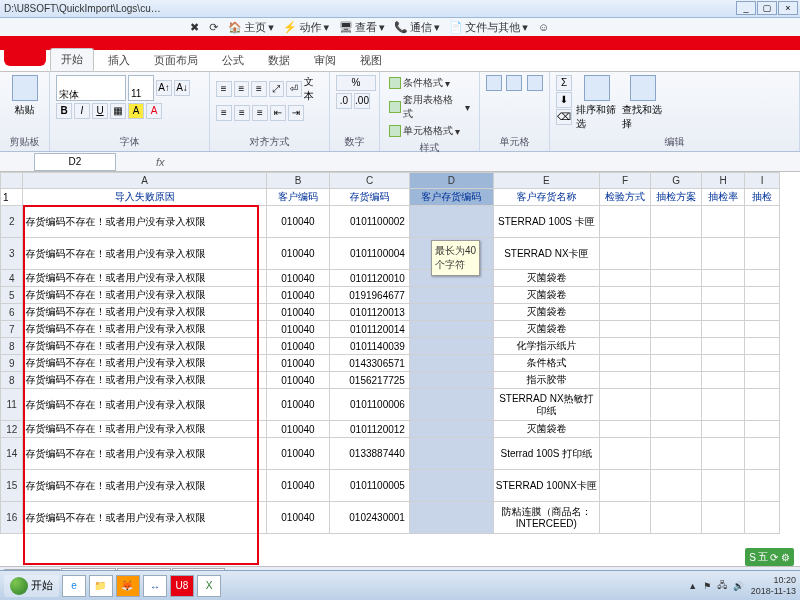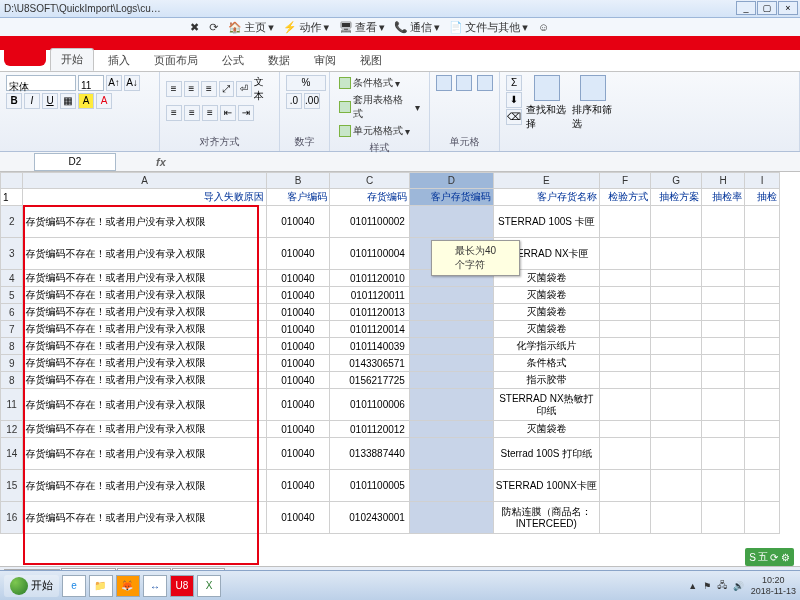--- a/index.html
+++ b/index.html
@@ -24,66 +24,66 @@
 .ribbon-tab.active { background: #f4f6f9; border: 1px solid #c4c4c4; border-bottom: 1px solid #f4f6f9; border-radius: 3px 3px 0 0; }
 .file-badge { position: absolute; left: 4px; top: 36px; width: 42px; height: 30px; background: #e60012; border-radius: 0 0 6px 6px; z-index: 5; }
 
 
 .ribbon { height: 80px; background: linear-gradient(#f7f9fc,#e9eef6); border-bottom: 1px solid #b0c0d8; display: flex; font-size: 10px; }
 .rgroup { border-right: 1px solid #cdd8e8; padding: 3px 6px 2px; display: flex; flex-direction: column; justify-content: space-between; }
 .rgroup-label { text-align: center; color: #556; font-size: 10px; margin-top: 2px; }
 .rg-content { display: flex; align-items: flex-start; gap: 4px; flex: 1; }
 .font-box { display: flex; flex-direction: column; gap: 2px; }
 .font-row { display: flex; gap: 2px; align-items: center; }
-.sel { height: 16px; border: 1px solid #abc; background: #fff; font-size: 10px; padding: 4px 2px; }
+.sel { height: 16px; border: 1px solid #abc; background: #fff; font-size: 10px; padding: 12px 2px; }
 .mini-btn { width: 16px; height: 16px; border: 1px solid #c4d0e0; background: #f0f4fa; font-size: 10px; text-align: center; line-height: 14px; }
 .rbtn { display: flex; align-items: center; gap: 2px; padding: 1px 3px; font-size: 10px; color: #333; }
 .rbtn .ic { width: 12px; height: 12px; background: #c8e6c9; border: 1px solid #7cb342; }
 .vert-btn { display: flex; flex-direction: column; align-items: center; width: 42px; font-size: 10px; }
 .vert-btn .ic2 { width: 26px; height: 26px; background: #dce9f9; border: 1px solid #8aa4c8; margin-bottom: 2px; }
 
 
 .formula-row { height: 20px; border-bottom: 1px solid #c0c0c0; display: flex; align-items: center; background: #f4f6f9; }
 .namebox { width: 82px; height: 18px; border: 1px solid #abc; background: #fff; margin-left: 34px; text-align: center; font-size: 10px; line-height: 16px; }
-.fx { margin-left: 40px; font-style: italic; color: #666; font-size: 11px; font-weight: bold; }
+.fx { margin-left: 40px; font-style: italic; color: #666; font-size: 11px; }
 
 
 .grid-wrap { position: relative; height: 394px; overflow: hidden; background: #fff; display: flex; }
 .grid { flex: 1; }
 table { border-collapse: collapse; table-layout: fixed; width: 780px; }
 th, td { border: 1px solid #d0d0d0; font-size: 10px; padding: 1px 2px; overflow: hidden; white-space: nowrap; text-overflow: clip; height: 16px; vertical-align: middle; }
 th { background: #e9eef6; font-weight: normal; color: #333; text-align: center; }
 .colhdr th { height: 16px; }
 .rownum { background: #e9eef6; text-align: center; width: 22px; color: #333; }
 .sel-col { background: #9db7d9 !important; }
-.hdr-row td { color: #003399; text-align: right; background: #fff; }
+.hdr-row td { color: #003399; text-align: center; background: #fff; }
 .hdr-row td:first-of-type { color: #000; text-align: left; }
 td.ca { text-align: center; }
 td.cb { text-align: right; padding-right: 4px; }
 td.dcol { background: #c8d4e8; }
 
 .red-box { position: absolute; border: 2px solid #e60012; pointer-events: none; }
 
 
-.tooltip { position: absolute; background: #ffffe1; border: 1px solid #999; padding: 3px 23px; font-size: 10px; color: #333; box-shadow: 1px 1px 2px rgba(0,0,0,.3); }
+.tooltip { position: absolute; background: #ffffe1; border: 1px solid #999; padding: 3px 3px; font-size: 10px; color: #333; box-shadow: 1px 1px 2px rgba(0,0,0,.3); }
 
 
 .sheetbar { height: 18px; background: #e9eef6; border-top: 1px solid #c0c0c0; display: flex; align-items: center; font-size: 10px; }
 .sheet-nav { display: flex; margin-left: 4px; }
 .sheet-nav div { width: 14px; height: 14px; border: 1px solid #aaa; background: #f4f4f4; text-align: center; line-height: 12px; font-size: 8px; }
 .sheet-tab { padding: 2px 10px; border: 1px solid #aaa; background: #fff; margin-left: 1px; border-bottom: none; }
 .sheet-tab.active { background: #fff; font-weight: bold; }
 
 
 .taskbar { position: absolute; bottom: 0; left: 0; right: 0; height: 30px; background: linear-gradient(#dfe9f5,#bcd0e8); border-top: 1px solid #8aa4c8; display: flex; align-items: center; padding: 0 4px; }
 .start { display: flex; align-items: center; gap: 3px; padding: 2px 6px; background: rgba(255,255,255,.3); border-radius: 3px; }
 .orb { width: 18px; height: 18px; border-radius: 50%; background: radial-gradient(circle at 30% 30%, #7ec850, #2a7a2a); }
 .task-ico { width: 24px; height: 22px; margin-left: 3px; border: 1px solid #9ab; background: #fff; display: flex; align-items: center; justify-content: center; font-size: 10px; }
 .tray { margin-left: auto; display: flex; align-items: center; gap: 6px; font-size: 9px; color: #333; }
-.clock { text-align: center; line-height: 11px; }
+.clock { text-align: right; line-height: 11px; }
 
 .ime-badge { position: absolute; right: 6px; bottom: 34px; background: #43a047; color: #fff; font-size: 10px; padding: 2px 4px; border-radius: 2px; display: flex; align-items: center; gap: 2px; }
 </style>
 </head>
 <body>
 
 <div class="titlebar">
   <span class="titlebar-path">D:\U8SOFT\QuickImport\Logs\cu…</span>
   <div class="win-controls">
     <div class="win-btn">_</div>
@@ -110,39 +110,49 @@
   <div class="ribbon-tab active">开始</div>
   <div class="ribbon-tab">插入</div>
   <div class="ribbon-tab">页面布局</div>
   <div class="ribbon-tab">公式</div>
   <div class="ribbon-tab">数据</div>
   <div class="ribbon-tab">审阅</div>
   <div class="ribbon-tab">视图</div>
 </div>
 
 <div class="ribbon">
+  <div class="rgroup" style="width:50px">
+    <div class="rg-content">
+        <div class="vert-btn">
+          <div class="ic2"></div>
+          <span>粘贴</span>
+        </div>
+      </div>
+    <div class="rgroup-label">剪贴板</div>
+  </div>
   <div class="rgroup" style="width:160px">
     <div class="rg-content">
         <div class="font-box">
       <div class="font-row">
         <div class="sel" style="width:70px">宋体</div>
         <div class="sel" style="width:26px">11</div>
         <div class="mini-btn">A↑</div>
         <div class="mini-btn">A↓</div>
       </div>
       <div class="font-row">
         <div class="mini-btn"><b>B</b></div>
         <div class="mini-btn"><i>I</i></div>
         <div class="mini-btn"><u>U</u></div>
         <div class="mini-btn">▦</div>
         <div class="mini-btn" style="background:#ffeb3b">A</div>
         <div class="mini-btn" style="color:#e60012">A</div>
       </div>
     </div>
       </div>
+    <div class="rgroup-label">字体</div>
   </div>
   <div class="rgroup" style="width:120px">
     <div class="rg-content">
         <div class="font-box">
       <div class="font-row">
         <div class="mini-btn">≡</div>
         <div class="mini-btn">≡</div>
         <div class="mini-btn">≡</div>
         <div class="mini-btn">⤢</div>
         <div class="mini-btn">⏎</div>
@@ -195,27 +205,28 @@
   </div>
   <div class="rgroup" style="flex:1">
     <div class="rg-content">
       <div style="display:flex;flex-direction:column;gap:1px">
         <div class="mini-btn">Σ</div>
         <div class="mini-btn">⬇</div>
         <div class="mini-btn">⌫</div>
       </div>
       <div class="vert-btn">
           <div class="ic2"></div>
-          <span>查找和选择</span>
+          <span>排序和筛选</span>
         </div>
       <div class="vert-btn">
           <div class="ic2"></div>
-          <span>排序和筛选</span>
-        </div>
-    </div>
+          <span>查找和选择</span>
+        </div>
+    </div>
+    <div class="rgroup-label">编辑</div>
   </div>
 </div>
 
 <div class="formula-row">
   <div class="namebox">D2</div>
   <span class="fx">fx</span>
 </div>
 
 <div class="grid-wrap">
   <div class="grid">
@@ -278,21 +289,21 @@
             <td class="ca" style="white-space:normal;line-height:12px">灭菌袋卷</td>
             <td></td>
             <td></td>
             <td></td>
             <td></td>
           </tr>
           <tr style="height:16px">
             <td class="rownum">5</td>
             <td>存货编码不存在！或者用户没有录入权限</td>
             <td class="ca">010040</td>
-            <td class="cb">0101120011</td>
+            <td class="cb">0191964677</td>
             <td class="dcol"></td>
             <td class="ca" style="white-space:normal;line-height:12px">灭菌袋卷</td>
             <td></td>
             <td></td>
             <td></td>
             <td></td>
           </tr>
           <tr style="height:16px">
             <td class="rownum">6</td>
             <td>存货编码不存在！或者用户没有录入权限</td>

